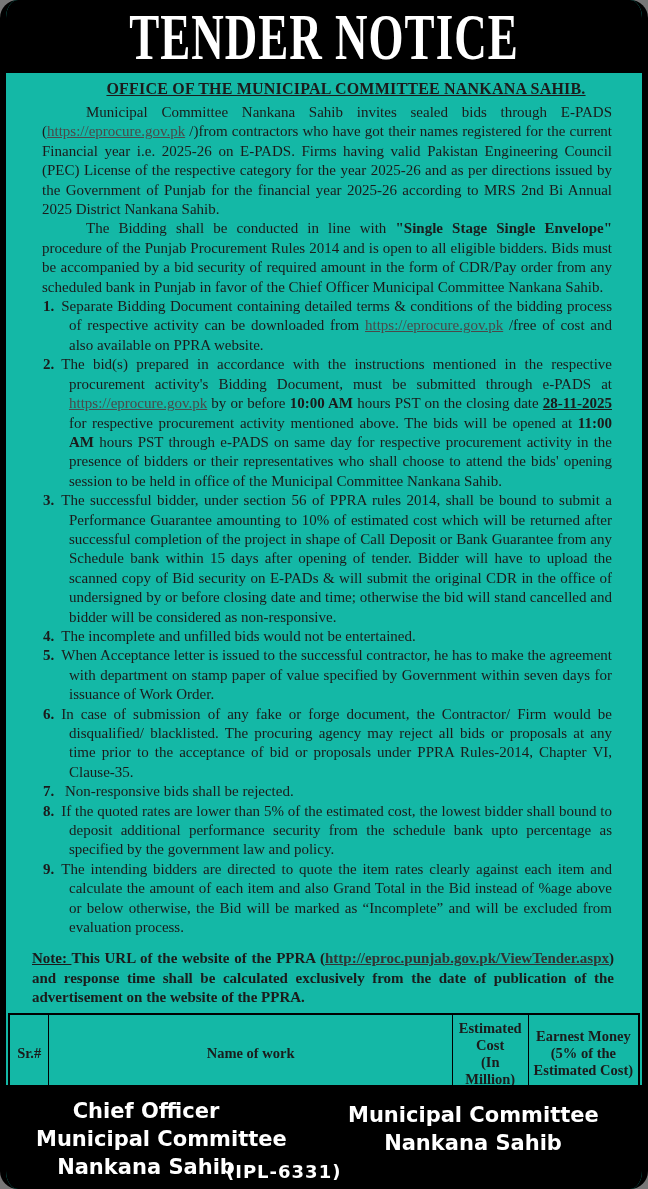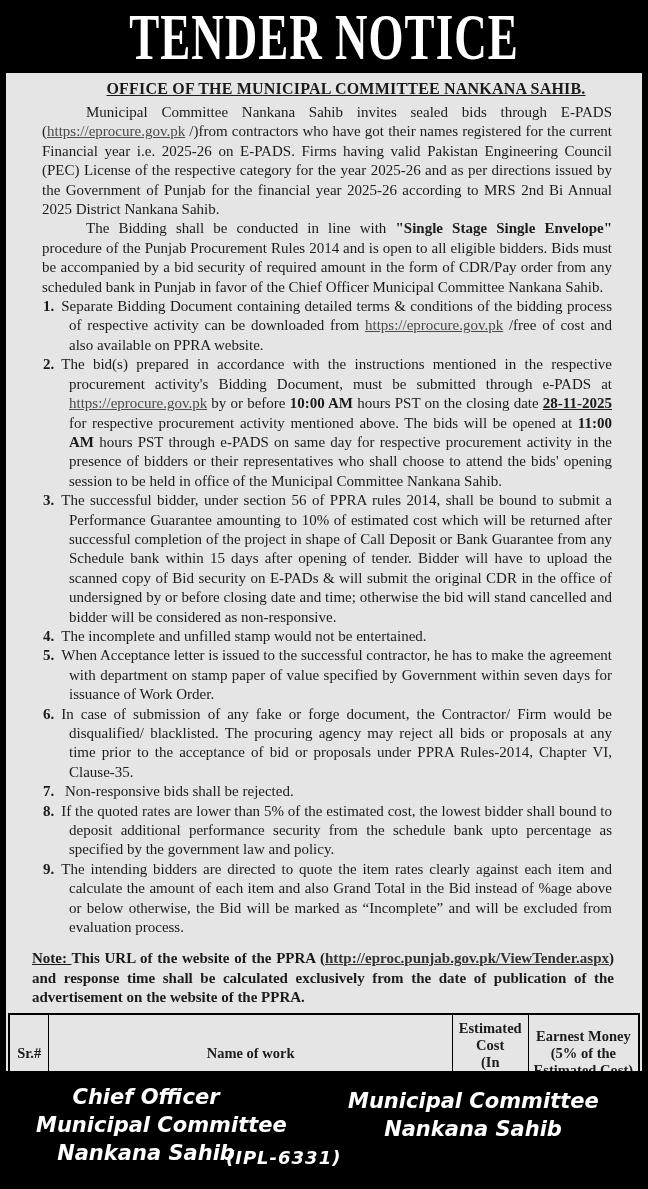--- a/index.html
+++ b/index.html
@@ -2,26 +2,27 @@
 <html><head>
 <meta charset="utf-8">
 <style>
   * { margin: 0; padding: 0; box-sizing: border-box; }
   html, body { background: #777; }
   .page {
     position: relative;
     width: 648px;
     height: 1189px;
     margin: 0 auto;
-    background: #e5e5e5;
+    background: #14b8a6;
     border-left: 6px solid #000;
     border-right: 6px solid #000;
     overflow: hidden;
     font-family: "Liberation Serif", serif;
     color: #1b1b1b;
+    border-radius: 18px;
   }
   
   .masthead {
     height: 73px;
     background: #000;
     display: flex;
     align-items: center;
     justify-content: center;
     overflow: hidden;
   }
@@ -96,26 +97,25 @@
   }
   .works-table td.name-cell { text-align: left; padding-left: 12px; }
   .col-sr { width: 40px; }
   .col-name { width: 405px; }
   .col-cost { width: 76px; }
   .col-earnest { width: 111px; }
   
   .sig-band {
     position: absolute;
     left: 0; right: 0; bottom: 0;
-    height: 118px;
+    height: 104px;
     background: #000;
     color: #fff;
     font-family: "DejaVu Sans", sans-serif;
     font-weight: bold;
-    font-style: italic;
   }
   .sig { position: absolute; text-align: center; font-size: 21px; line-height: 28px; white-space: nowrap; }
   .sig-left  { left: 30px;  width: 220px; top: 12px; }
   .sig-right { left: 342px; width: 250px; top: 16px; }
   .ipl {
     position: absolute;
     left: 220px; top: 76px;
     font-size: 18px;
     letter-spacing: 1px;
   }
@@ -134,21 +134,21 @@
   <div class="doc-body">
 
     <p class="para"><span class="seg plain">Municipal Committee Nankana Sahib invites sealed bids through E-PADS (</span><span class="seg link">https://eprocure.gov.pk</span><span class="seg plain"> /)from contractors who have got their names registered for the current Financial year i.e. 2025-26 on E-PADS. Firms having valid Pakistan Engineering Council (PEC) License of the respective category for the year 2025-26 and as per directions issued by the Government of Punjab for the financial year 2025-26 according to MRS 2nd Bi Annual 2025 District Nankana Sahib.</span></p>
 
     <p class="para"><span class="seg plain">The Bidding shall be conducted in line with </span><span class="seg bold">"Single Stage Single Envelope"</span><span class="seg plain"> procedure of the Punjab Procurement Rules 2014 and is open to all eligible bidders. Bids must be accompanied by a bid security of required amount in the form of CDR/Pay order from any scheduled bank in Punjab in favor of the Chief Officer Municipal Committee Nankana Sahib.</span></p>
 
     <div>
       <div class="list-item"><span class="num">1.</span><span><span class="seg plain">Separate Bidding Document containing detailed terms &amp; conditions of the bidding process of respective activity can be downloaded from </span><span class="seg link">https://eprocure.gov.pk</span><span class="seg plain"> /free of cost and also available on PPRA website.</span></span></div>
       <div class="list-item"><span class="num">2.</span><span><span class="seg plain">The bid(s) prepared in accordance with the instructions mentioned in the respective procurement activity's Bidding Document, must be submitted through e-PADS at </span><span class="seg link">https://eprocure.gov.pk</span><span class="seg plain"> by or before </span><span class="seg bold">10:00 AM</span><span class="seg plain"> hours PST on the closing date </span><span class="seg bold underline">28-11-2025</span><span class="seg plain"> for respective procurement activity mentioned above. The bids will be opened at </span><span class="seg bold">11:00 AM</span><span class="seg plain"> hours PST through e-PADS on same day for respective procurement activity in the presence of bidders or their representatives who shall choose to attend the bids' opening session to be held in office of the Municipal Committee Nankana Sahib.</span></span></div>
       <div class="list-item"><span class="num">3.</span><span><span class="seg plain">The successful bidder, under section 56 of PPRA rules 2014, shall be bound to submit a Performance Guarantee amounting to 10% of estimated cost which will be returned after successful completion of the project in shape of Call Deposit or Bank Guarantee from any Schedule bank within 15 days after opening of tender. Bidder will have to upload the scanned copy of Bid security on E-PADs &amp; will submit the original CDR in the office of undersigned by or before closing date and time; otherwise the bid will stand cancelled and bidder will be considered as non-responsive.</span></span></div>
-      <div class="list-item"><span class="num">4.</span><span><span class="seg plain">The incomplete and unfilled stamp would not be entertained.</span></span></div>
+      <div class="list-item"><span class="num">4.</span><span><span class="seg plain">The incomplete and unfilled bids would not be entertained.</span></span></div>
       <div class="list-item"><span class="num">5.</span><span><span class="seg plain">When Acceptance letter is issued to the successful contractor, he has to make the agreement with department on stamp paper of value specified by Government within seven days for issuance of Work Order.</span></span></div>
       <div class="list-item"><span class="num">6.</span><span><span class="seg plain">In case of submission of any fake or forge document, the Contractor/ Firm would be disqualified/ blacklisted. The procuring agency may reject all bids or proposals at any time prior to the acceptance of bid or proposals under PPRA Rules-2014, Chapter VI, Clause-35.</span></span></div>
       <div class="list-item"><span class="num">7.</span><span><span class="seg plain"> Non-responsive bids shall be rejected.</span></span></div>
       <div class="list-item"><span class="num">8.</span><span><span class="seg plain">If the quoted rates are lower than 5% of the estimated cost, the lowest bidder shall bound to deposit additional performance security from the schedule bank upto percentage as specified by the government law and policy.</span></span></div>
       <div class="list-item"><span class="num">9.</span><span><span class="seg plain">The intending bidders are directed to quote the item rates clearly against each item and calculate the amount of each item and also Grand Total in the Bid instead of %age above or below otherwise, the Bid will be marked as “Incomplete” and will be excluded from evaluation process.</span></span></div>
     </div>
 
     <p class="note"><span class="seg underline">Note: </span><span class="seg plain">This URL of the website of the PPRA (</span><span class="seg link">http://eproc.punjab.gov.pk/ViewTender.aspx</span><span class="seg plain">) and response time shall be calculated exclusively from the date of publication of the advertisement on the website of the PPRA.</span></p>
 
   </div>

